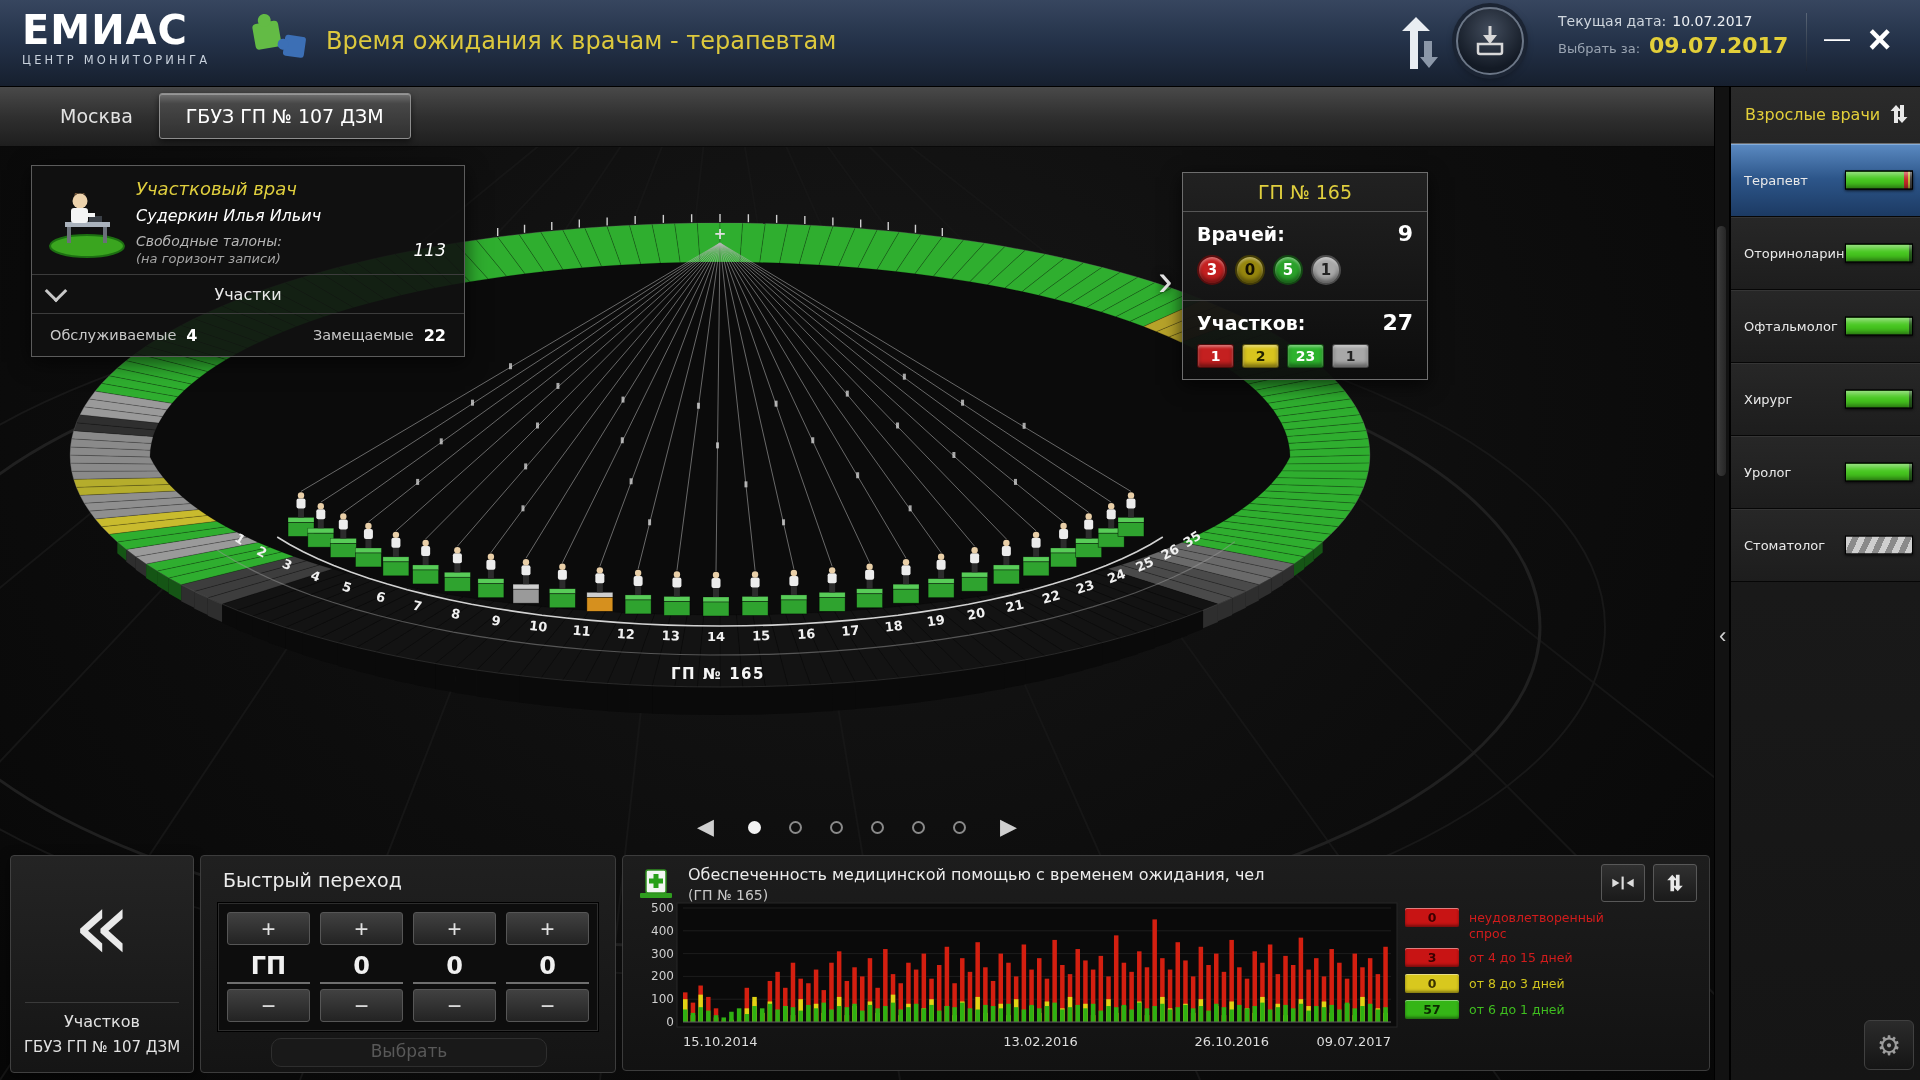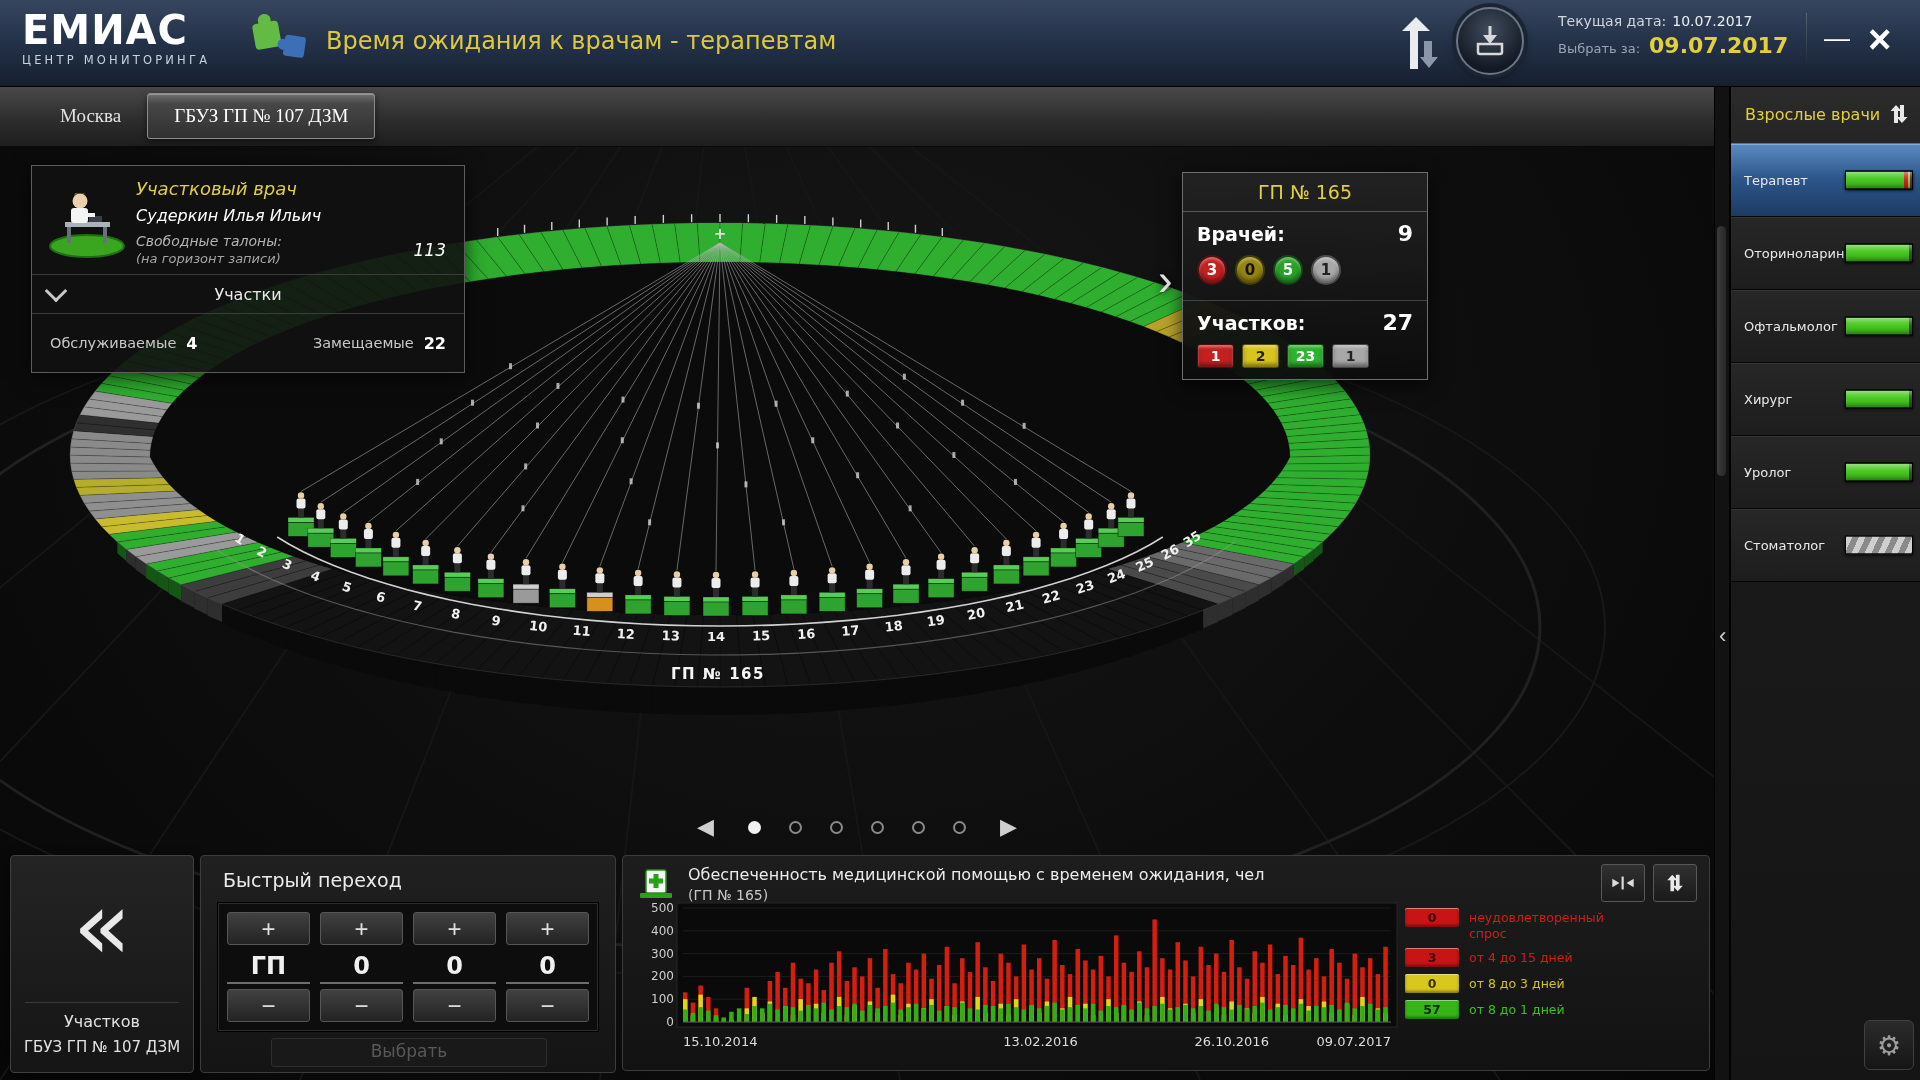--- a/index.html
+++ b/index.html
@@ -27,21 +27,21 @@
   .data-for .lbl{font-size:13px;color:#9aa4b2;}
   .data-for .val{font-size:22px;color:#e3cf3a;font-weight:bold;}
   .hdiv{position:absolute;left:1806px;top:13px;width:1px;height:58px;background:linear-gradient(#5a6778,#1a2230);}
   .win-min{position:absolute;left:1818px;top:22px;font-size:26px;color:#fff;cursor:pointer;background:none;border:none;}
   .win-close{position:absolute;left:1862px;top:12px;font-size:40px;font-weight:bold;color:#fff;cursor:pointer;background:none;border:none;line-height:52px;}
 
   
   .breadcrumb{position:absolute;left:0;top:86px;width:1714px;height:61px;box-sizing:border-box;
     background:linear-gradient(180deg,#4a4a4a,#2f2f2f 52%,#1e1e1e);border-bottom:1px solid #090909;
     display:flex;align-items:center;padding-left:34px;z-index:20;}
-  .crumb{position:relative;font-size:19px;color:#e2e2e2;padding:0 26px;height:44px;display:flex;align-items:center;cursor:pointer;white-space:nowrap;font-family:Liberation Serif, serif;}
+  .crumb{position:relative;font-size:19px;color:#e2e2e2;padding:0 26px;height:44px;display:flex;align-items:center;cursor:pointer;white-space:nowrap;}
   .crumb + .crumb::before{content:'';position:absolute;left:0;top:7px;bottom:7px;width:1px;background:linear-gradient(#6a6a6a,#1c1c1c);}
   .crumb.active{background:linear-gradient(180deg,#707070,#474747 22%,#303030);border:1px solid #8d8d8d;border-radius:3px;
     box-shadow:inset 0 1px 0 rgba(255,255,255,.28),0 3px 7px rgba(0,0,0,.55);color:#fff;}
   .crumb.active::before{display:none;}
 
   
   .stage{position:absolute;left:0;top:147px;width:1714px;height:933px;overflow:hidden;
     background:radial-gradient(ellipse at 50% 28%,#171717 0%,#0d0d0d 55%,#070707 100%);}
   #ring-svg{position:absolute;left:0;top:0;}
 
@@ -53,21 +53,21 @@
   .t-right{flex:1;padding-top:2px;}
   .t-role{color:#e0cf3e;font-size:18px;}
   .t-name{color:#fff;font-size:16px;margin-top:7px;}
   .t-tickets{display:flex;margin-top:8px;}
   .t-tk-l1{color:#b5b5b5;font-size:14px;}
   .t-tk-l2{color:#a5a5a5;font-size:13px;margin-top:2px;}
   .t-tk-val{margin-left:auto;align-self:center;color:#fff;font-size:17px;padding-right:6px;}
   .t-row2{position:relative;border-top:1px solid #3c3c3c;height:38px;display:flex;align-items:center;justify-content:center;}
   .chev-down{position:absolute;left:16px;top:8px;width:13px;height:13px;border-right:3px solid #c8c8c8;border-bottom:3px solid #c8c8c8;transform:rotate(45deg);cursor:pointer;}
   .t-sections{color:#e8e8e8;font-size:16px;}
-  .t-row3{border-top:1px solid #3c3c3c;height:42px;display:flex;align-items:center;padding:8px 18px;gap:10px;}
+  .t-row3{border-top:1px solid #3c3c3c;height:42px;display:flex;align-items:center;padding:0 18px;gap:10px;}
   .t-cap{color:#c8c8c8;font-size:14.5px;}
   .t-num{color:#fff;font-size:16px;font-weight:bold;}
   .t-sp{flex:1;}
 
   
   .clinic{position:absolute;left:1182px;top:25px;width:244px;
     background:linear-gradient(180deg,rgba(34,34,34,.96),rgba(12,12,12,.96));
     border:1px solid #6e6e6e;box-shadow:0 5px 18px rgba(0,0,0,.7);z-index:5;}
   .clinic-title{height:38px;display:flex;align-items:center;justify-content:center;color:#e0cf3e;font-size:19px;border-bottom:1px solid #565656;}
   .clinic-row{display:flex;justify-content:space-between;align-items:center;padding:9px 14px 2px;}
@@ -119,21 +119,21 @@
   .qjump{position:absolute;left:200px;top:855px;width:414px;height:216px;
     background:linear-gradient(180deg,#202020,#141414);border:1px solid #3c3c3c;border-radius:4px;z-index:15;}
   .qj-title{position:absolute;left:22px;top:13px;font-size:19px;color:#ececec;}
   .qj-box{position:absolute;left:16px;top:46px;width:382px;height:130px;box-sizing:border-box;
     background:#0d0d0d;border:1px solid #000;box-shadow:inset 0 0 0 1px #2d2d2d;display:flex;gap:10px;padding:9px;}
   .qj-col{flex:1;display:flex;flex-direction:column;gap:5px;}
   .qj-btn{height:33px;background:linear-gradient(180deg,#414141,#232323);border:1px solid #565656;border-radius:3px;
     color:#e0e0e0;font-size:24px;line-height:29px;text-align:center;cursor:pointer;padding:0;}
   .qj-val{flex:1;display:flex;align-items:center;justify-content:center;color:#f0f0f0;font-size:24px;font-weight:bold;border-bottom:2px solid #6e6e6e;}
   .qj-select{position:absolute;left:70px;top:182px;width:274px;height:27px;background:#191919;border:1px solid #2e2e2e;
-    color:#585858;font-size:17px;text-align:center;line-height:25px;border-radius:3px;cursor:pointer;}
+    color:#585858;font-size:17px;text-align:center;line-height:25px;border-radius:10px;cursor:pointer;}
 
   .chart-panel{position:absolute;left:622px;top:855px;width:1088px;height:216px;box-sizing:border-box;
     background:linear-gradient(180deg,#1d1d1d,#121212);border:1px solid #3c3c3c;border-radius:4px;z-index:15;}
   .cp-head{position:absolute;left:14px;top:9px;display:flex;gap:13px;align-items:flex-start;}
   .cp-t1{color:#ececec;font-size:16px;}
   .cp-t2{color:#c8c8c8;font-size:14px;margin-top:3px;}
   .cp-tools{position:absolute;right:12px;top:8px;display:flex;gap:8px;}
   .cp-tool{width:44px;height:38px;background:linear-gradient(180deg,#303030,#1a1a1a);border:1px solid #585858;border-radius:3px;
     display:flex;align-items:center;justify-content:center;cursor:pointer;padding:0;}
   #chart-svg{position:absolute;left:8px;top:46px;}
@@ -1187,21 +1187,21 @@
       <div class="lg-row">
         <span class="lg-badge" style="background: rgb(200, 20, 20); color: rgb(58, 0, 0);">3</span>
         <span class="lg-label" style="color: rgb(210, 28, 28);">от 4 до 15 дней</span>
       </div>
       <div class="lg-row">
         <span class="lg-badge" style="background: rgb(216, 200, 30); color: rgb(58, 50, 0);">0</span>
         <span class="lg-label" style="color: rgb(208, 196, 30);">от 8 до 3 дней</span>
       </div>
       <div class="lg-row">
         <span class="lg-badge" style="background: rgb(53, 181, 23); color: rgb(12, 42, 0);">57</span>
-        <span class="lg-label" style="color: rgb(63, 191, 31);">от 8 до 1 дней</span>
+        <span class="lg-label" style="color: rgb(63, 191, 31);">от 6 до 1 дней</span>
       </div>
     </div>
   </section>
 
   <div class="gear-btn">
     <span>⚙</span>
   </div>
 </div>
 
 </body></html>

